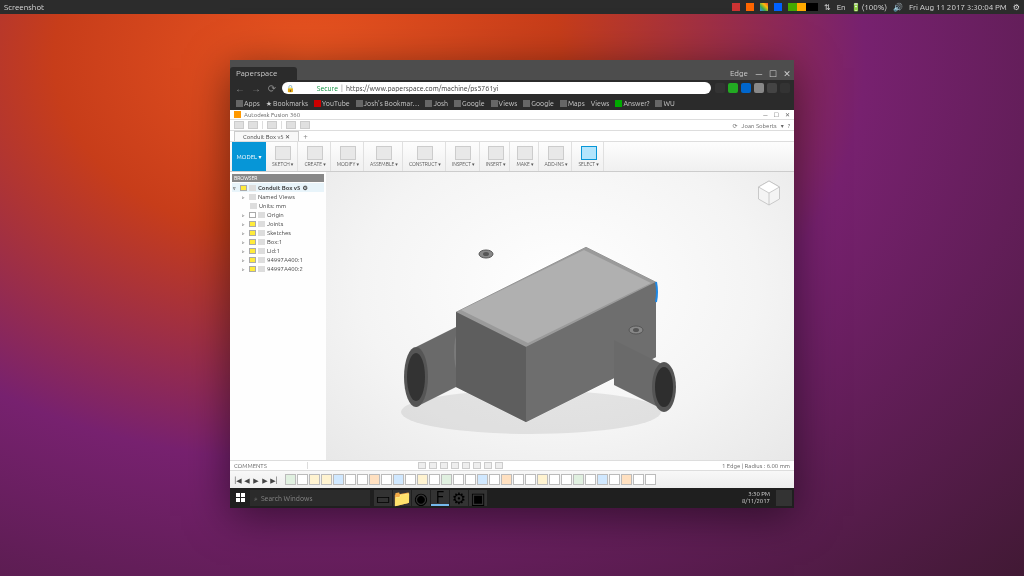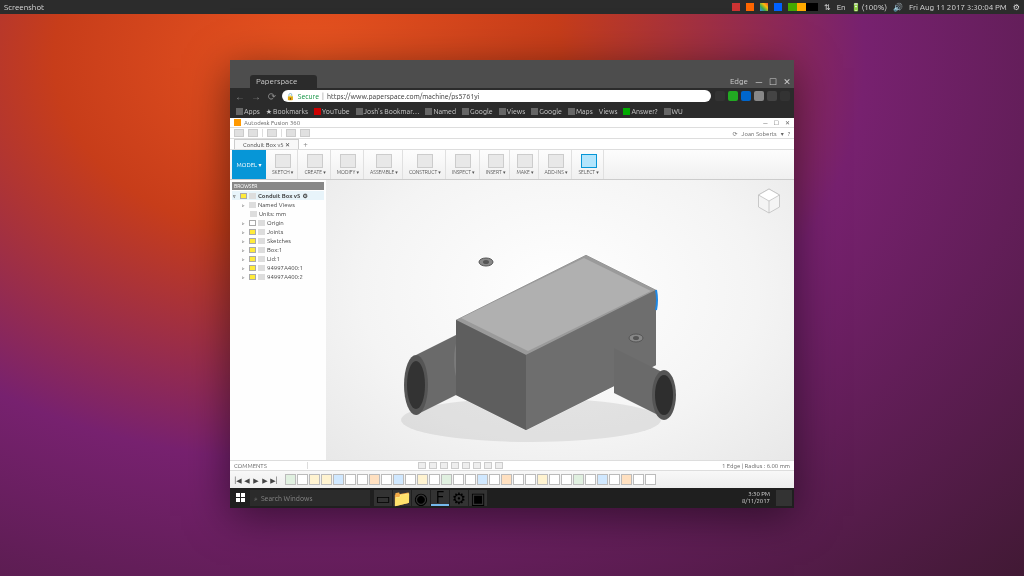--- a/index.html
+++ b/index.html
@@ -23,38 +23,38 @@
 .tray-icon { width: 8px; height: 8px; background: #666; display: inline-block; }
 .tray-graph { width: 30px; height: 8px; background: linear-gradient(90deg,#4a0 0 30%, #fa0 30% 60%, #000 60% 100%); display:inline-block;}
 
 
 .chrome-window {
   position: absolute; top: 60px; left: 230px; width: 564px; height: 448px;
   background: #fff; box-shadow: 0 8px 40px rgba(0,0,0,.5);
   display: flex; flex-direction: column;
 }
 .chrome-tabs {
-  height: 28px; background: #4d4d4d; display: flex; align-items: flex-end; padding-left: 20px;
+  height: 20px; background: #4d4d4d; display: flex; align-items: flex-end; padding-left: 0;
 }
 .chrome-tab {
   background: #2b2b2b; color: #ccc; font-size: 8px; padding: 2px 20px 2px 6px;
   border-radius: 3px 3px 0 0; position: relative;
 }
 .chrome-win-title { margin-left:auto; color:#ccc; font-size:8px; padding:2px 4px;}
 .chrome-win-btns { display:flex; gap:0;}
 .chrome-win-btns span { width:14px; height:12px; color:#ccc; font-size:9px; text-align:center; line-height:12px; cursor:pointer;}
 .chrome-toolbar {
   height: 16px; background: #2b2b2b; display: flex; align-items: center; gap: 4px; padding: 0 4px;
 }
 .chrome-toolbar .nav-btn { color: #888; font-size: 10px; width: 12px; text-align: center; cursor: pointer; }
 .chrome-url {
   flex: 1; height: 12px; background: #fff; border-radius: 6px; font-size: 7px;
   display: flex; align-items: center; padding: 0 4px; gap: 3px; color:#333;
 }
-.chrome-url .secure { color: #0a8f3c; }
+.chrome-url .secure { color: #0a8f3c; margin-left: 19px; }
 .chrome-ext { display: flex; gap: 3px; }
 .chrome-ext span { width: 10px; height: 10px; background: #555; border-radius: 2px; }
 .chrome-bookmarks {
   height: 14px; background: #2b2b2b; display: flex; align-items: center; gap: 6px;
   padding: 0 6px; font-size: 7px; color: #ccc; overflow:hidden; white-space:nowrap;
 }
 .chrome-bookmarks span { cursor: pointer; display:inline-flex; align-items:center; gap:1px;}
 .bm-ico { width:7px; height:7px; background:#666; display:inline-block;}
 .bm-ico.red{background:#c00;} .bm-ico.grn{background:#0a0;}
 
@@ -225,21 +225,21 @@
     <span>
         <i class="bm-ico red"></i>
         <span>YouTube</span>
       </span>
     <span>
         <i class="bm-ico"></i>
         <span>Josh's Bookmar…</span>
       </span>
     <span>
         <i class="bm-ico"></i>
-        <span>Named</span>
+        <span>Josh</span>
       </span>
     <span>
         <i class="bm-ico"></i>
         <span>Google</span>
       </span>
     <span>
         <i class="bm-ico"></i>
         <span>Views</span>
       </span>
     <span>

